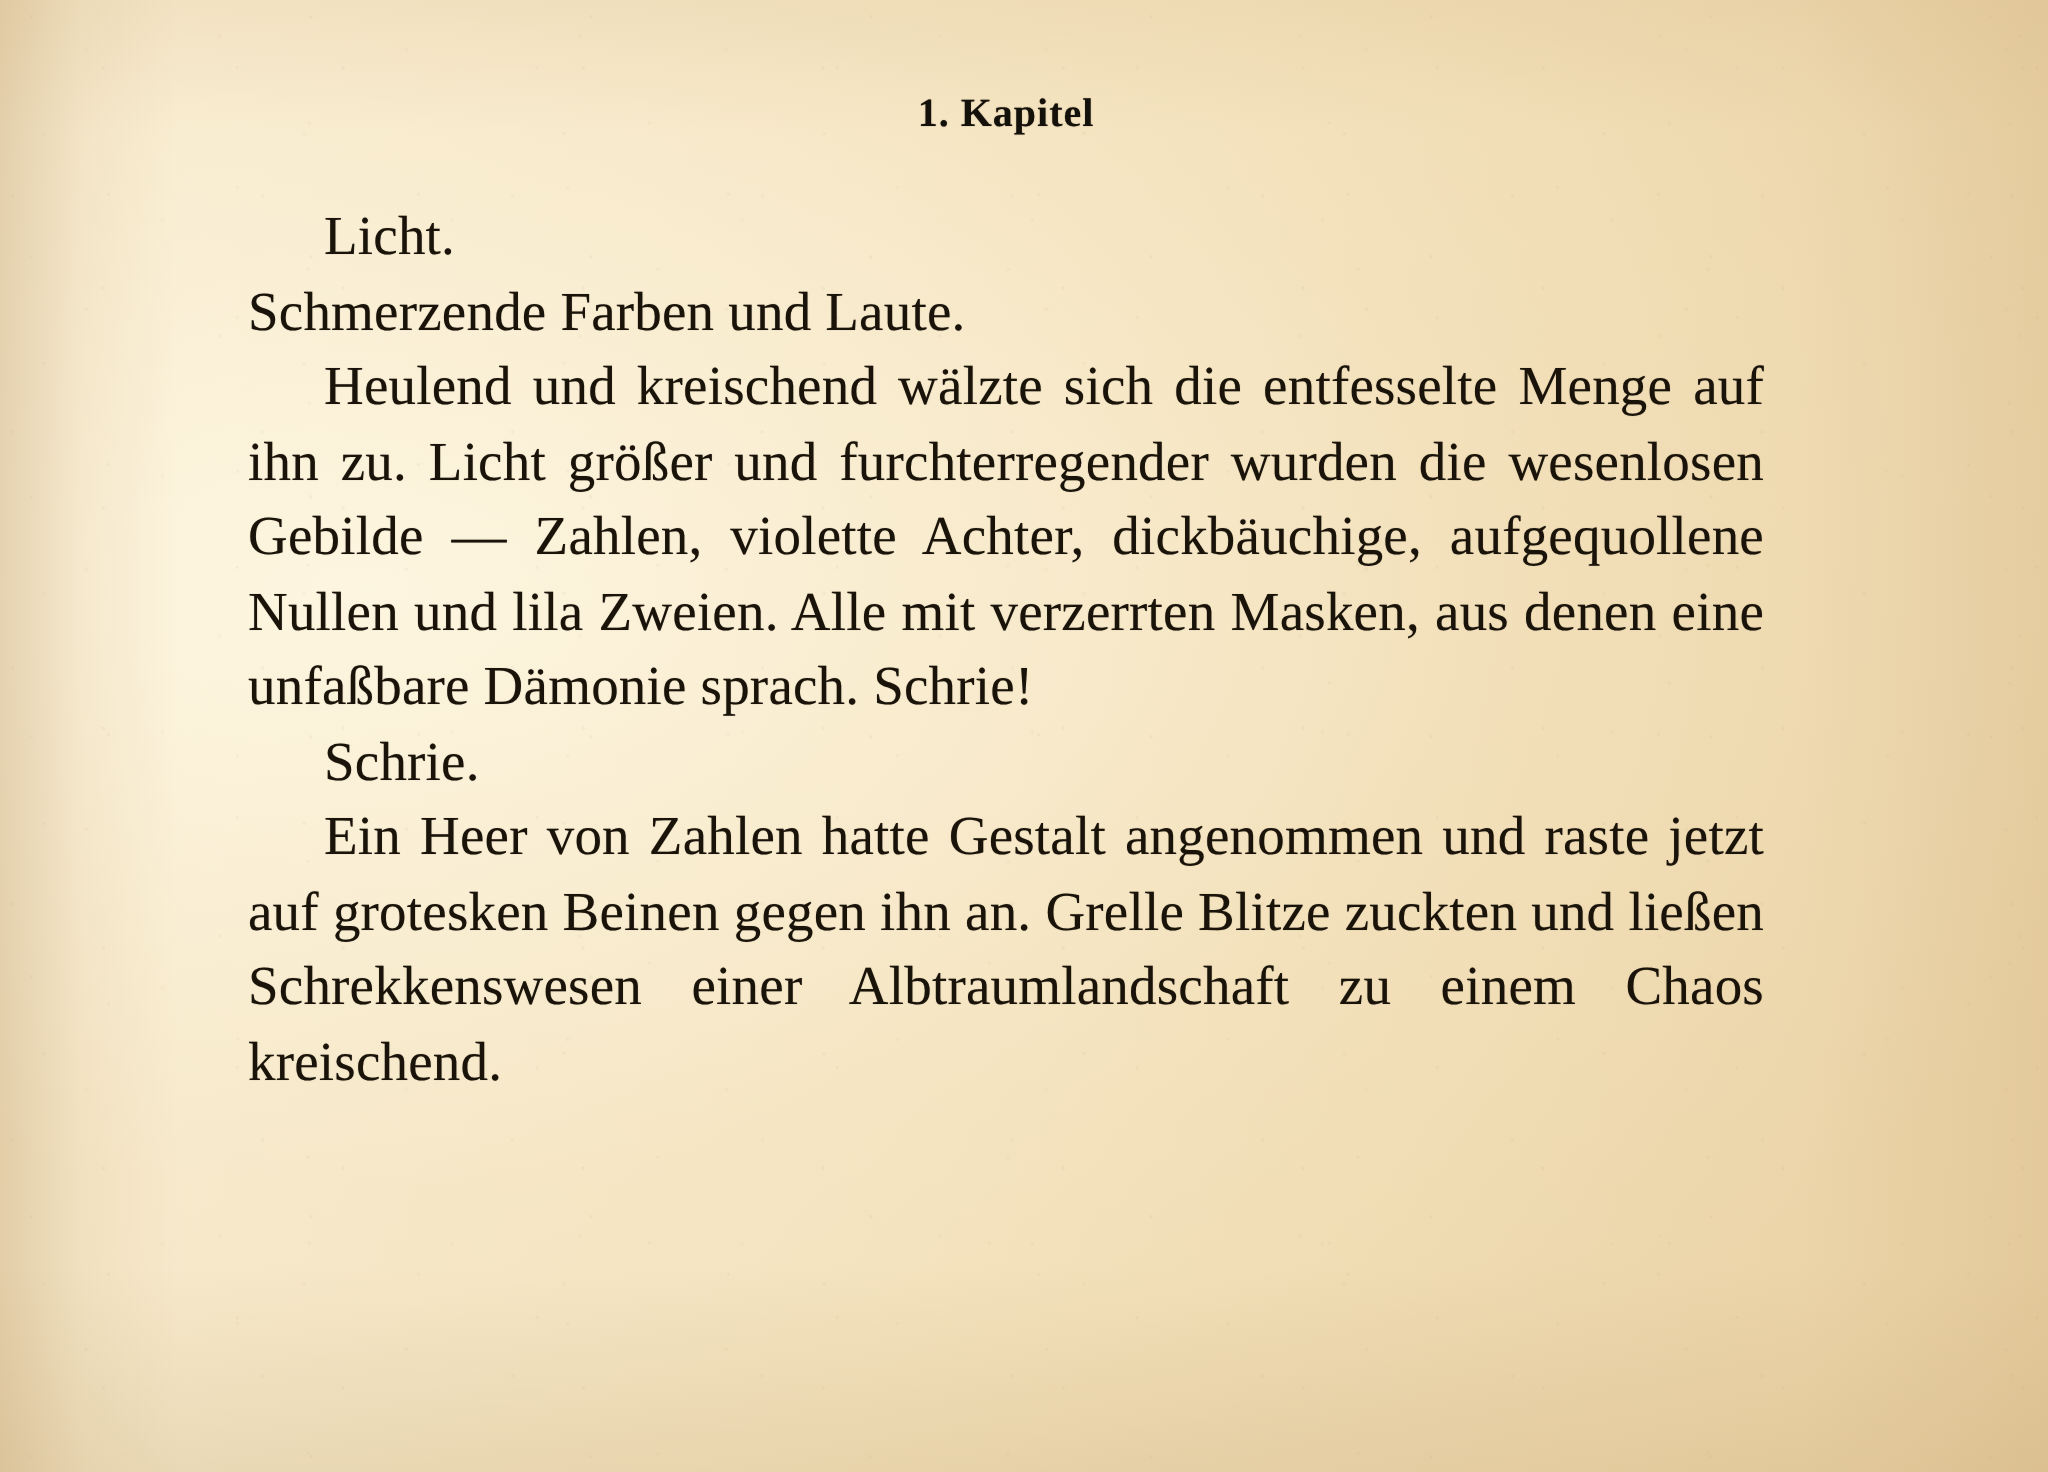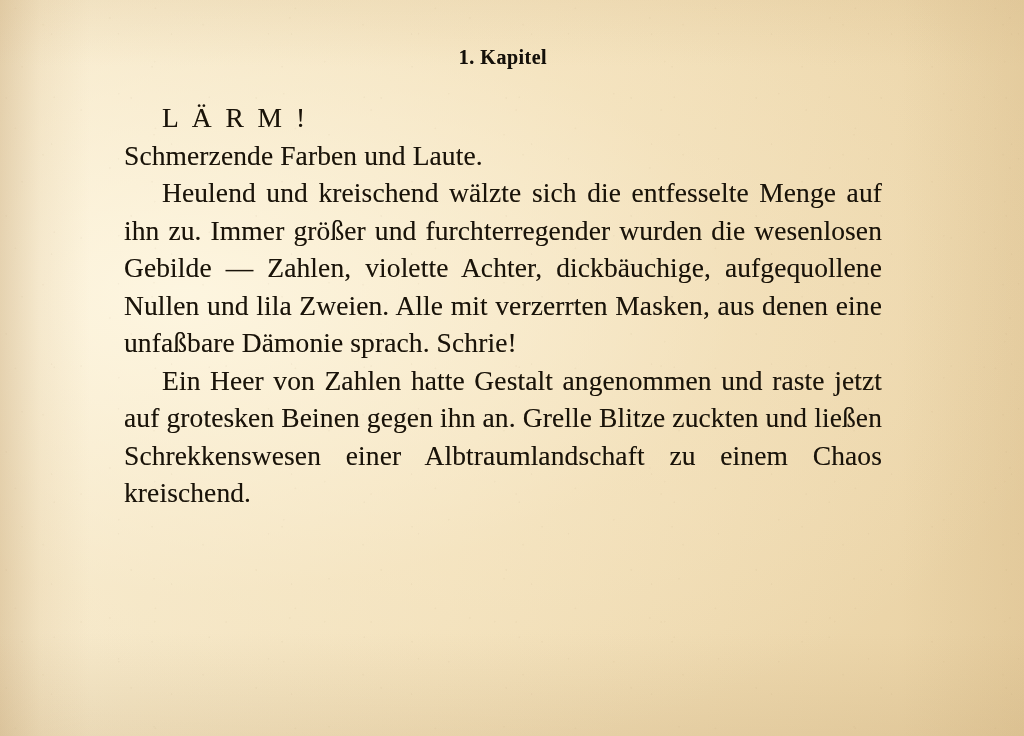--- a/index.html
+++ b/index.html
@@ -114,24 +114,25 @@
 <div id="page">
 
   <div id="grain"></div>
   <div id="gutter-shade"></div>
   <div id="vignette"></div>
 
   <div id="text-column">
 
     <h1 class="chapter-heading">1. Kapitel</h1>
 
+    <p class="body-par indent">Licht.</p>
 
-    <p class="body-par indent spaced">L Ä R M !</p>
 
     <p class="body-par">Schmerzende Farben und Laute.</p>
 
-    <p class="body-par indent">Heulend und kreischend wälzte sich die entfesselte Menge auf ihn zu. Immer größer und furchterregender wurden die wesenlosen Gebilde — Zahlen, violette Achter, dickbäuchige, aufgequollene Nullen und lila Zweien. Alle mit verzerrten Masken, aus denen eine unfaßbare Dämonie sprach. Schrie!</p>
+    <p class="body-par indent">Heulend und kreischend wälzte sich die entfesselte Menge auf ihn zu. Licht größer und furchterregender wurden die wesenlosen Gebilde — Zahlen, violette Achter, dickbäuchige, aufgequollene Nullen und lila Zweien. Alle mit verzerrten Masken, aus denen eine unfaßbare Dämonie sprach. Schrie!</p>
 
+    <p class="body-par indent">Schrie.</p>
 
     <p class="body-par indent">Ein Heer von Zahlen hatte Gestalt angenommen und raste jetzt auf grotesken Beinen gegen ihn an. Grelle Blitze zuckten und ließen Schrekkenswesen einer Albtraumlandschaft zu einem Chaos kreischend.</p>
 
   </div>
 </div>
 
 </body></html>

